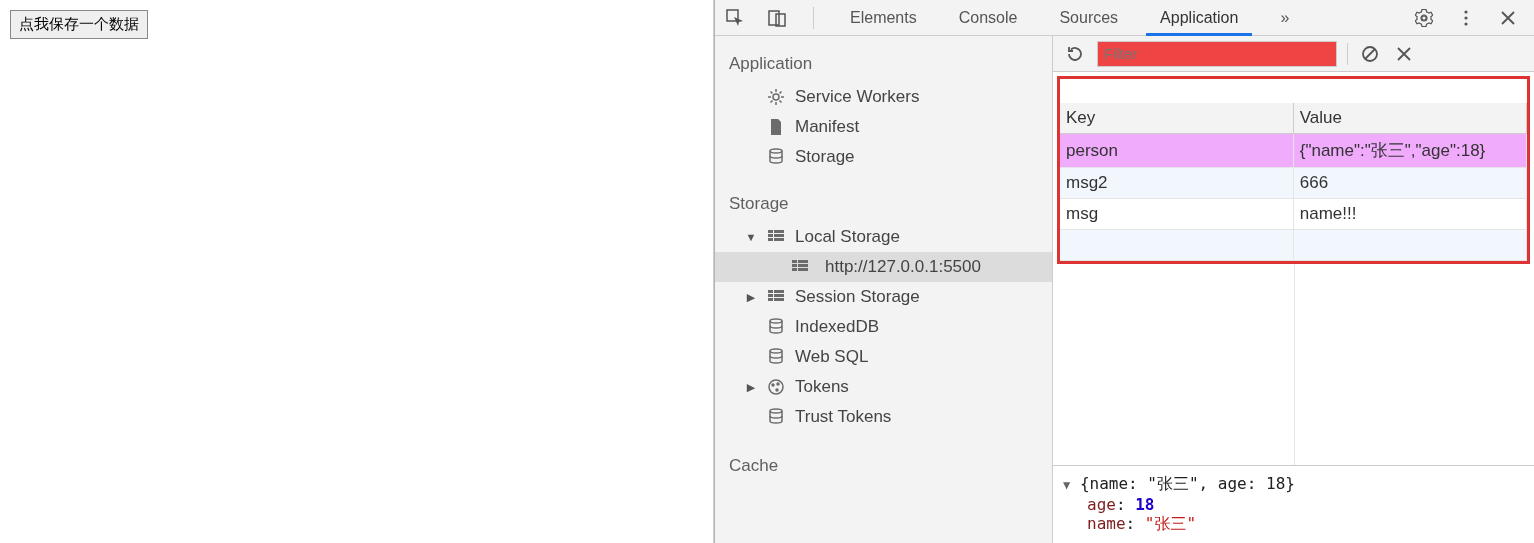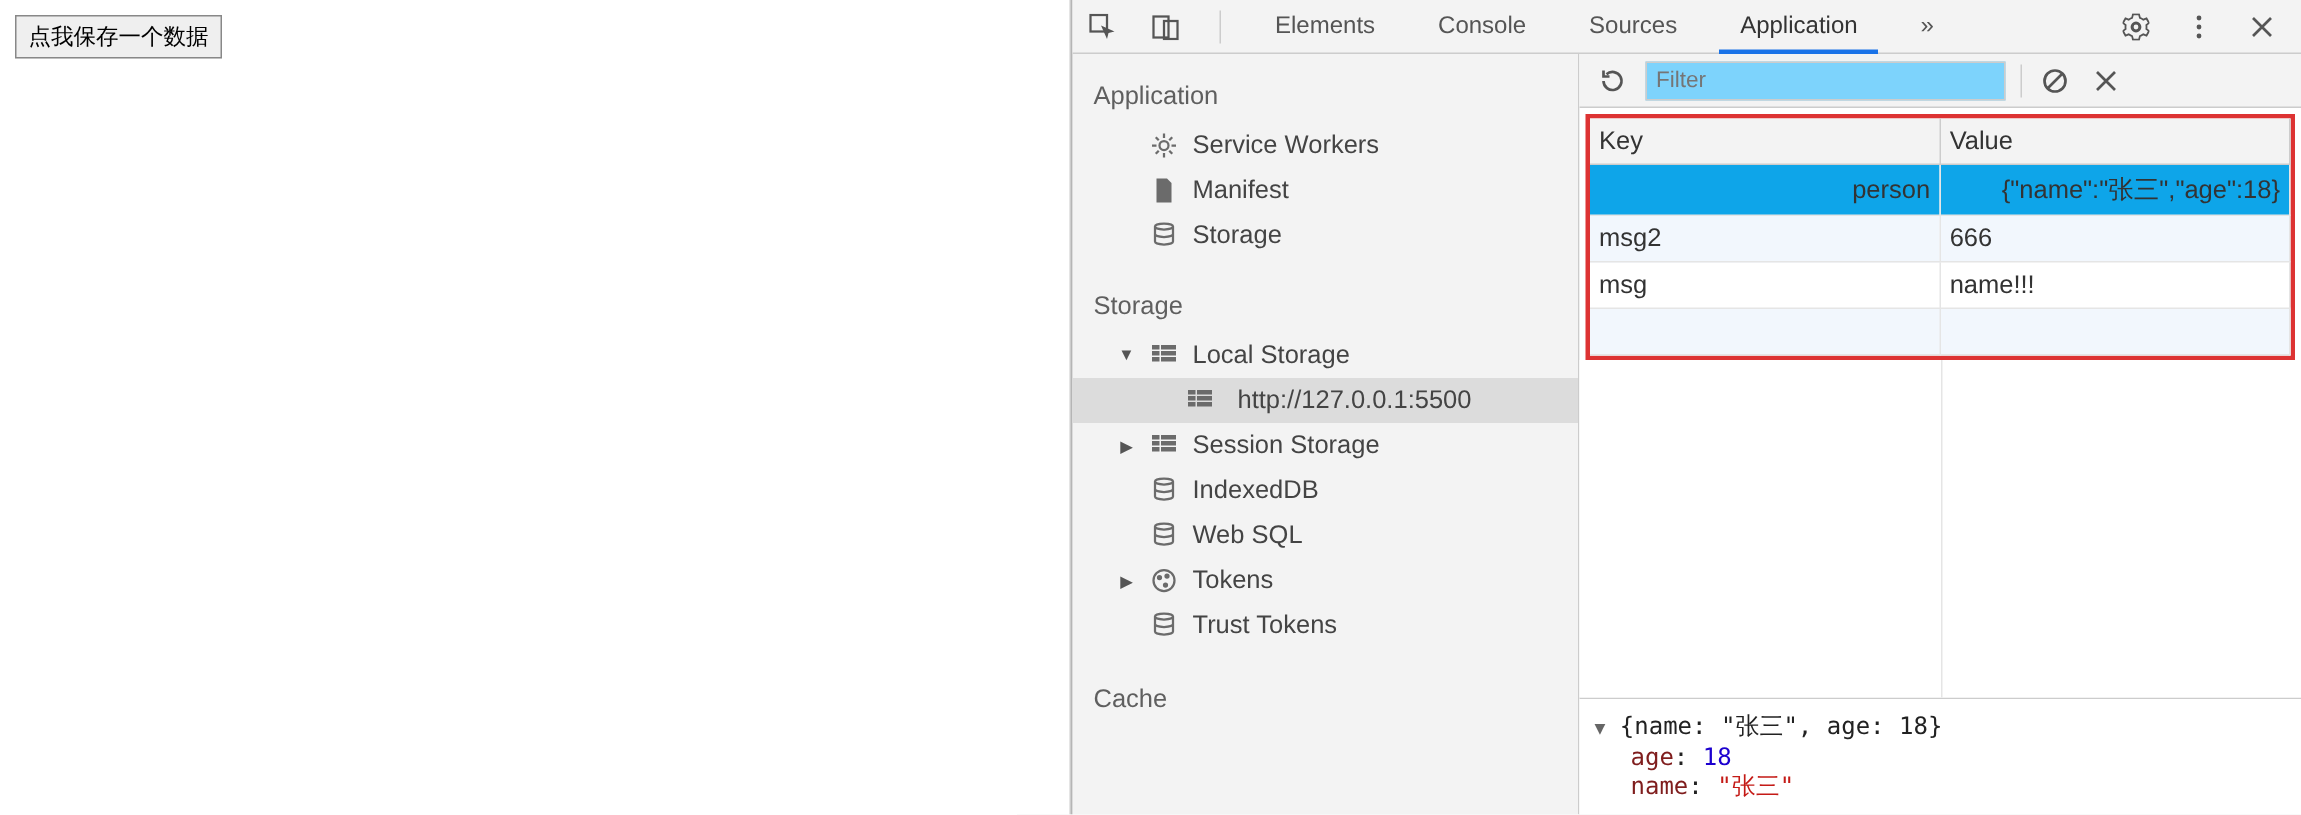--- a/index.html
+++ b/index.html
@@ -34,41 +34,41 @@
   .sidebar .item.indent2 { padding-left:76px;gap:16px;}
   .sidebar .item.selected { background:#dcdcdc;}
   .sidebar .tree-icon { width:18px; height:18px; display:flex; align-items:center; justify-content:center;}
   
   
   .mainpanel { flex:1; display:flex; flex-direction:column; background:#fff;}
   
   
   .toolbar { height:36px; display:flex; align-items:center; gap:10px; border-bottom:1px solid #ccc; background:#f3f3f3; padding:0 10px;}
   .toolbar .tool-btn { width:24px; height:24px; display:flex; align-items:center; justify-content:center; color:#555; cursor:pointer;}
-  .toolbar input { height:24px; width:240px; border:1px solid #ccc; background:#7dd3fc; padding:12px 6px; font-size:15px; color:#333;}
+  .toolbar input { height:24px; width:240px; border:1px solid #ccc; background:#ef4444; padding:12px 6px; font-size:15px; color:#333;}
   .toolbar .tsep { width:1px; height:22px; background:#ccc;}
   
   
   .table-wrap { border:3px solid #d33; margin:4px 4px 0 4px; background:#fff;}
-  .tbl { width:100%; border-collapse:collapse; table-layout:fixed;}
+  .tbl { width:100%; border-collapse:collapse; table-layout:fixed;margin-top:24px;}
   .tbl th, .tbl td { text-align:left; font-size:17px; padding:5px 6px; border-bottom:1px solid #e5e5e5;}
   .tbl th { background:#f3f3f3; font-weight:400; border-bottom:1px solid #ccc; border-right:1px solid #ccc;}
   .tbl td { border-right:1px solid #e5e5e5;}
-  .tbl tr.selected td { background:#0ea5e9;text-align:right;}
+  .tbl tr.selected td { background:#f0abfc;}
   .tbl tr.alt td { background:#f2f7fd;}
   .tbl td.val { white-space:nowrap; overflow:hidden; text-overflow:clip;}
   .table-spacer { flex:1; background:#fff; border-left:0; position:relative;}
   .col-divider { position:absolute; top:0; bottom:0; left:50%; width:1px; background:#e5e5e5;}
   
   
   .viewer { border-top:1px solid #ccc; padding:8px 10px; font-family: Menlo, Consolas, monospace; font-size:16px; color:#222; background:#fff;}
   .viewer .arrow { color:#666; font-size:12px; display:inline-block;}
   .viewer .key { color:#7f1d1d;}
   .viewer .str { color:#c41a16;}
-  .viewer .num { color:#1c00cf;}
+  .viewer .num { color:#1c00cf;font-weight:bold;}
   .viewer .line { padding-left:24px;}
   
   svg { display:block;}
 </style>
 </head>
 <body>
 
 <div class="page">
   <button>点我保存一个数据</button>
 </div>

